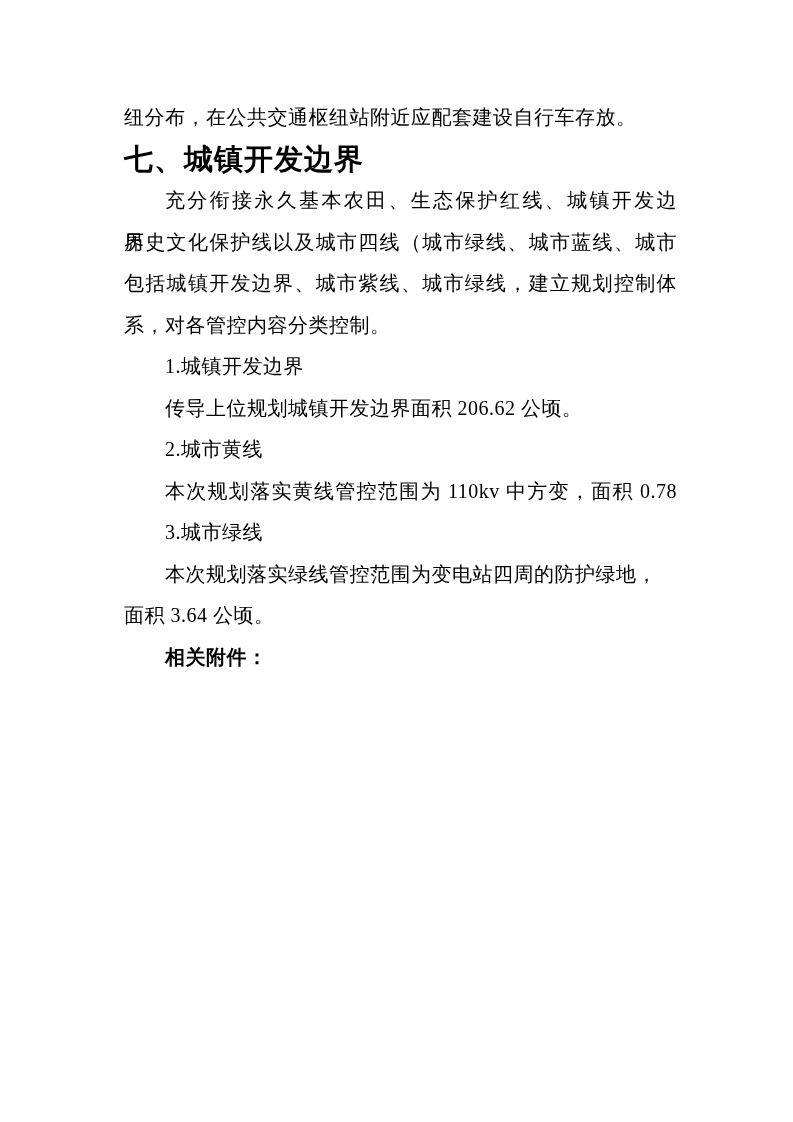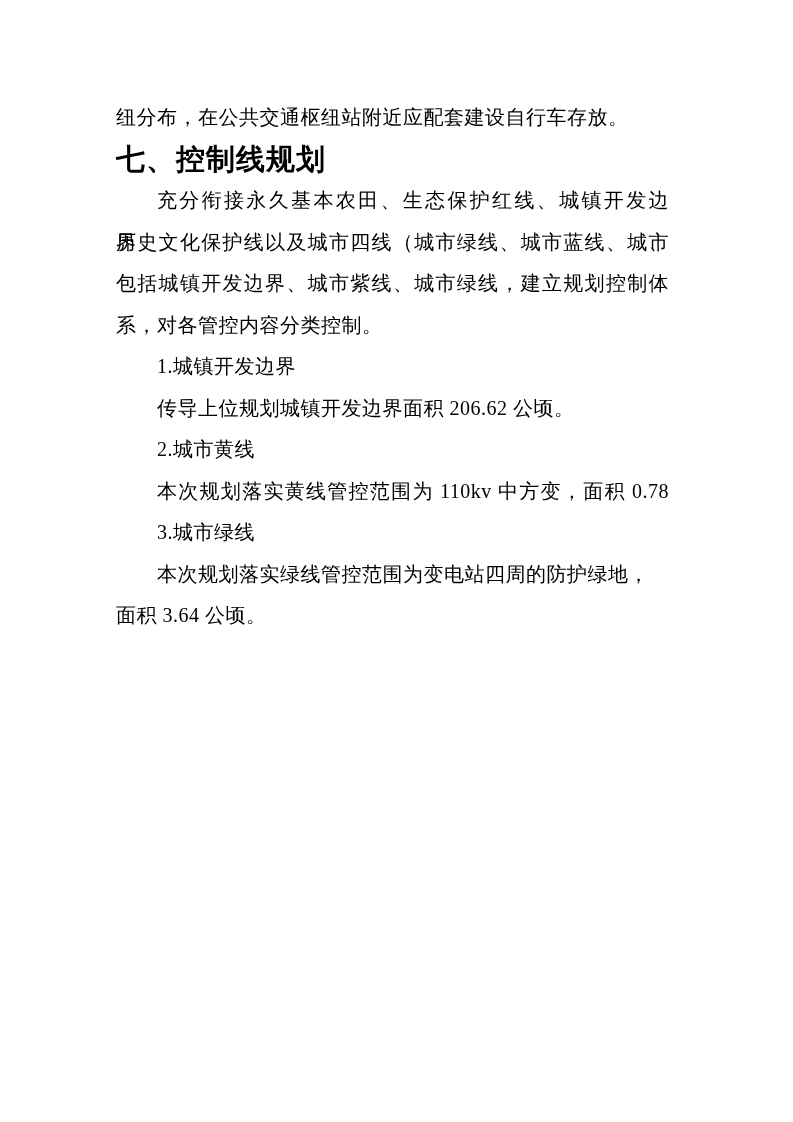--- a/index.html
+++ b/index.html
@@ -11,21 +11,21 @@
     position: relative;
     width: 793px;
     height: 1122px;
     background: #ffffff;
     color: #000000;
     overflow: hidden;
     font-family: "Liberation Serif", "DejaVu Serif", serif;
   }
   .content {
     position: absolute;
-    left: 116px;
+    left: 124px;
     top: 97px;
     width: 553px;
   }
   .line {
     font-size: 20px;
     line-height: 41.5px;
     height: 41.5px;
     text-align: justify;
     letter-spacing: 0.5px;
     white-space: normal;
@@ -55,32 +55,33 @@
   }
 </style>
 </head>
 <body>
 
 <div class="page">
   <div class="content">
 
     <div class="line">纽分布，在公共交通枢纽站附近应配套建设自行车存放。</div>
 
-    <h2 class="heading">七、控制线规划</h2>
+    <h2 class="heading">七、城镇开发边界</h2>
 
     <div class="line j indent">充分衔接永久基本农田、生态保护红线、城镇开发边界、</div>
     <div class="line j">历史文化保护线以及城市四线（城市绿线、城市蓝线、城市</div>
     <div class="line j">包括城镇开发边界、城市紫线、城市绿线，建立规划控制体</div>
     <div class="line">系，对各管控内容分类控制。</div>
 
     <div class="line indent">1.城镇开发边界</div>
     <div class="line indent">传导上位规划城镇开发边界面积 206.62 公顷。</div>
 
     <div class="line indent">2.城市黄线</div>
     <div class="line j indent">本次规划落实黄线管控范围为 110kv 中方变，面积 0.78</div>
 
     <div class="line indent">3.城市绿线</div>
     <div class="line indent">本次规划落实绿线管控范围为变电站四周的防护绿地，</div>
     <div class="line">面积 3.64 公顷。</div>
 
+    <div class="line indent attach">相关附件：</div>
 
   </div>
 </div>
 
 </body></html>

